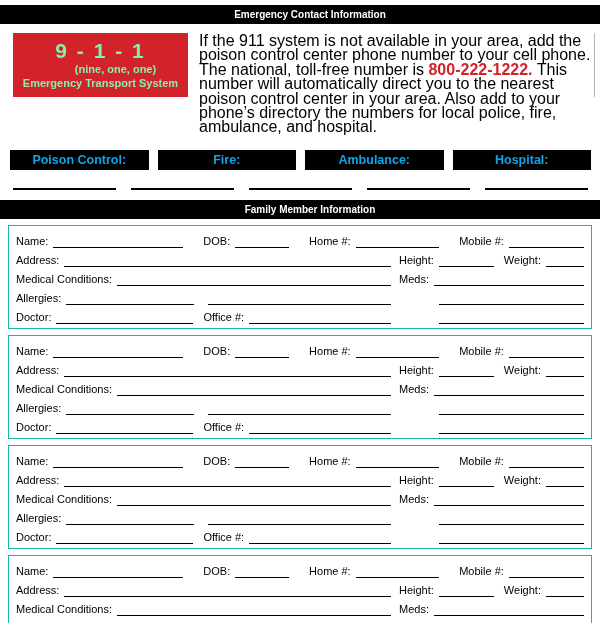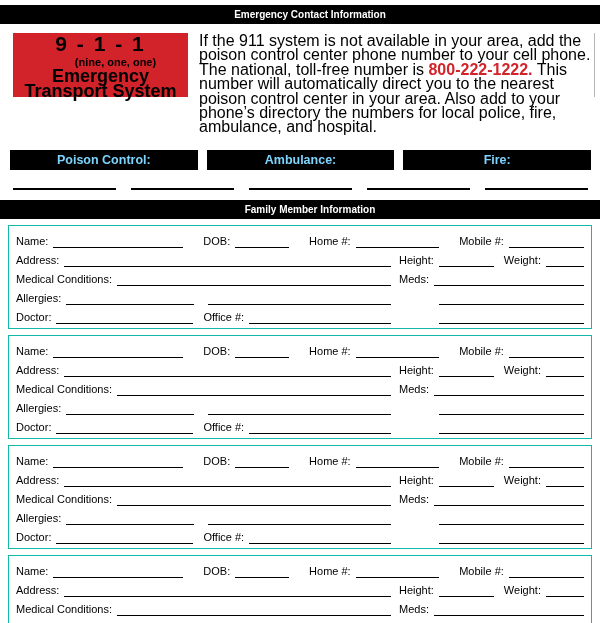--- a/index.html
+++ b/index.html
@@ -10,34 +10,34 @@
   }
   .bar {
     background:#000; color:#fff; font-weight:bold; font-size:10px;
     text-align:center; height:19px; line-height:19px; margin-top:5px;padding-left:20px;
   }
   .bar.second { margin-top:10px; }
 
   
   .intro { display:flex; margin:9px 6px 0 13px; gap:11px; align-items:flex-start; }
   .redbox {
-    width:175px; min-width:175px; height:64px; background:#d2232a; color:#000000;
+    width:175px; min-width:175px; height:64px; background:#d2232a; color:#86efac;
     display:flex; flex-direction:column; justify-content:center; text-align:center;
   }
   .r911  { font-size:21px; font-weight:bold; letter-spacing:2px; line-height:24px; }
   .rphon { font-size:11px;  font-weight:bold; line-height:13px;padding-left:30px; }
-  .rsys  { font-size:18px;font-weight:bold; line-height:15px; }
+  .rsys  { font-size:11px;font-weight:bold; line-height:15px; }
   .introtext { flex:1; font-size:16px; line-height:14.4px; padding-top:1px; }
   .phone { color:#d2232a; font-weight:bold; }
   .intro-divider { position:absolute; left:594px; top:33px; width:1px; height:64px; background:#b5b5b5; }
 
   
   .contacts { display:flex; gap:9px; margin:15px 9px 0 10px; }
   .cbox {
-    flex:1; background:#000; color:#7dd3fc; font-weight:bold; font-size:12.5px;
+    flex:1; background:#000; color:#0ea5e9; font-weight:bold; font-size:12.5px;
     height:20px; line-height:20px; text-align:center;
   }
   .clines { display:flex; gap:9px; margin:18px 9px 0 10px; }
   .cline { flex:1; border-bottom:2px solid #000; height:2px; margin:0 3px; }
 
   
   .members { }
   .member { border:1px solid #14b8a6; margin:6px 8px 0 8px; padding:3px 7px 4px 7px; }
   .frow { display:flex; align-items:flex-end; height:19px; font-size:11px; white-space:nowrap; }
   .lbl { line-height:13px; margin-right:5px; }
@@ -69,22 +69,23 @@
     <div class="r911">9 - 1 - 1</div>
     <div class="rphon">(nine, one, one)</div>
     <div class="rsys">Emergency Transport System</div>
   </div>
   <div class="introtext"><span>If the 911 system is not available in your area, add the poison control center phone number to your cell phone. The national, toll-free number is </span><span class="phone">800-222-1222.</span><span> This number will automatically direct you to the nearest poison control center in your area. Also add to your phone’s directory the numbers for local police, fire, ambulance, and hospital.</span></div>
 </div>
 <div class="intro-divider"></div>
 
 <div class="contacts">
   <div class="cbox">Poison Control:</div>
+  <div class="cbox">Fire:</div>
   <div class="cbox">Ambulance:</div>
-  <div class="cbox">Fire:</div>
+  <div class="cbox">Hospital:</div>
 </div>
 <div class="clines">
   <div class="cline"></div>
   <div class="cline"></div>
   <div class="cline"></div>
   <div class="cline"></div>
   <div class="cline"></div>
 </div>
 
 <div class="bar second">Family Member Information</div>

